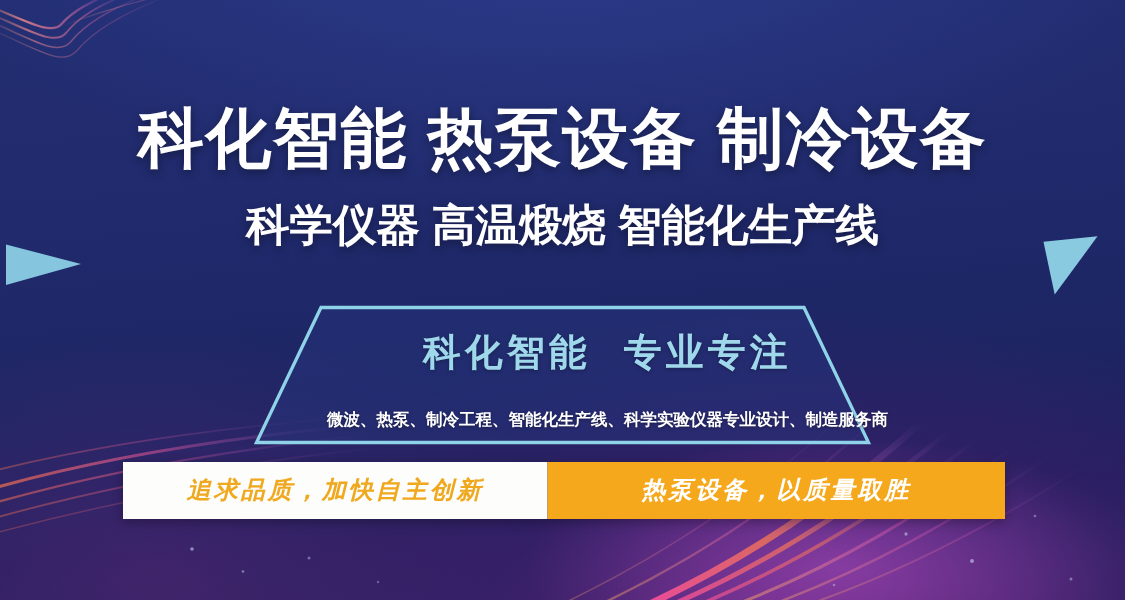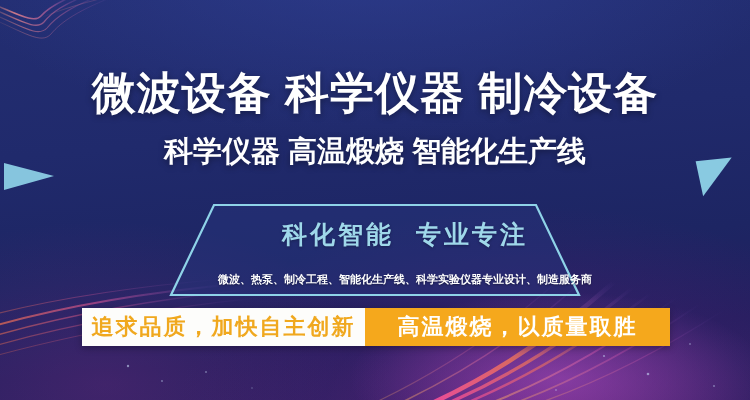--- a/index.html
+++ b/index.html
@@ -91,24 +91,25 @@
 
   
   .bars {
     position:absolute; left:82px; top:308px;
     width:588px; height:38px;
     display:flex;
     box-shadow:0 2px 7px rgba(0,0,0,.30);
   }
   .bar {
     display:flex; align-items:center; justify-content:center;
-    font-size:22px; font-weight:bold;
+    font-size:16px; font-weight:bold;
     letter-spacing:2px;
     white-space:nowrap;
     height:100%;
+    font-style:italic;
   }
   .bar-left {
     flex:0 0 283px;
     background:#fdfdfb;
     color:#f0a81e;
   }
   .bar-right {
     flex:1 1 auto;
     background:#f5a81c;
     color:#ffffff;
@@ -192,34 +193,34 @@
         <circle cx="556" cy="390" r="0.9" opacity=".38"></circle>
       </g>
     </svg>
   </div>
 
   <div class="arrow-left"></div>
 
   <div class="arrow-right"></div>
 
   <div class="headline">
-    <span class="row row1">微波设备  科学仪器  制冷设备</span>
+    <span class="row row1">科化智能  热泵设备  制冷设备</span>
     <span class="row row2">科学仪器 高温煅烧 智能化生产线</span>
   </div>
 
   <div class="panel">
     <svg width="414" height="96" viewBox="0 0 414 96" xmlns="http://www.w3.org/2000/svg">
       <polygon points="46,3 368,3 411,93 3,93" fill="rgba(40,56,128,0.42)" stroke="#8fd3e8" stroke-width="2.2" stroke-linejoin="miter"></polygon>
     </svg>
     <div class="panel-inner">
       <div class="tagline">
         <span>科化智能</span><span class="gap"></span><span>专业专注</span>
       </div>
       <div class="subtitle">微波、热泵、制冷工程、智能化生产线、科学实验仪器专业设计、制造服务商</div>
     </div>
   </div>
 
   <div class="bars">
     <div class="bar bar-left">追求品质，加快自主创新</div>
-    <div class="bar bar-right">高温煅烧，以质量取胜</div>
+    <div class="bar bar-right">热泵设备，以质量取胜</div>
   </div>
 
 </div>
 
 </body></html>

